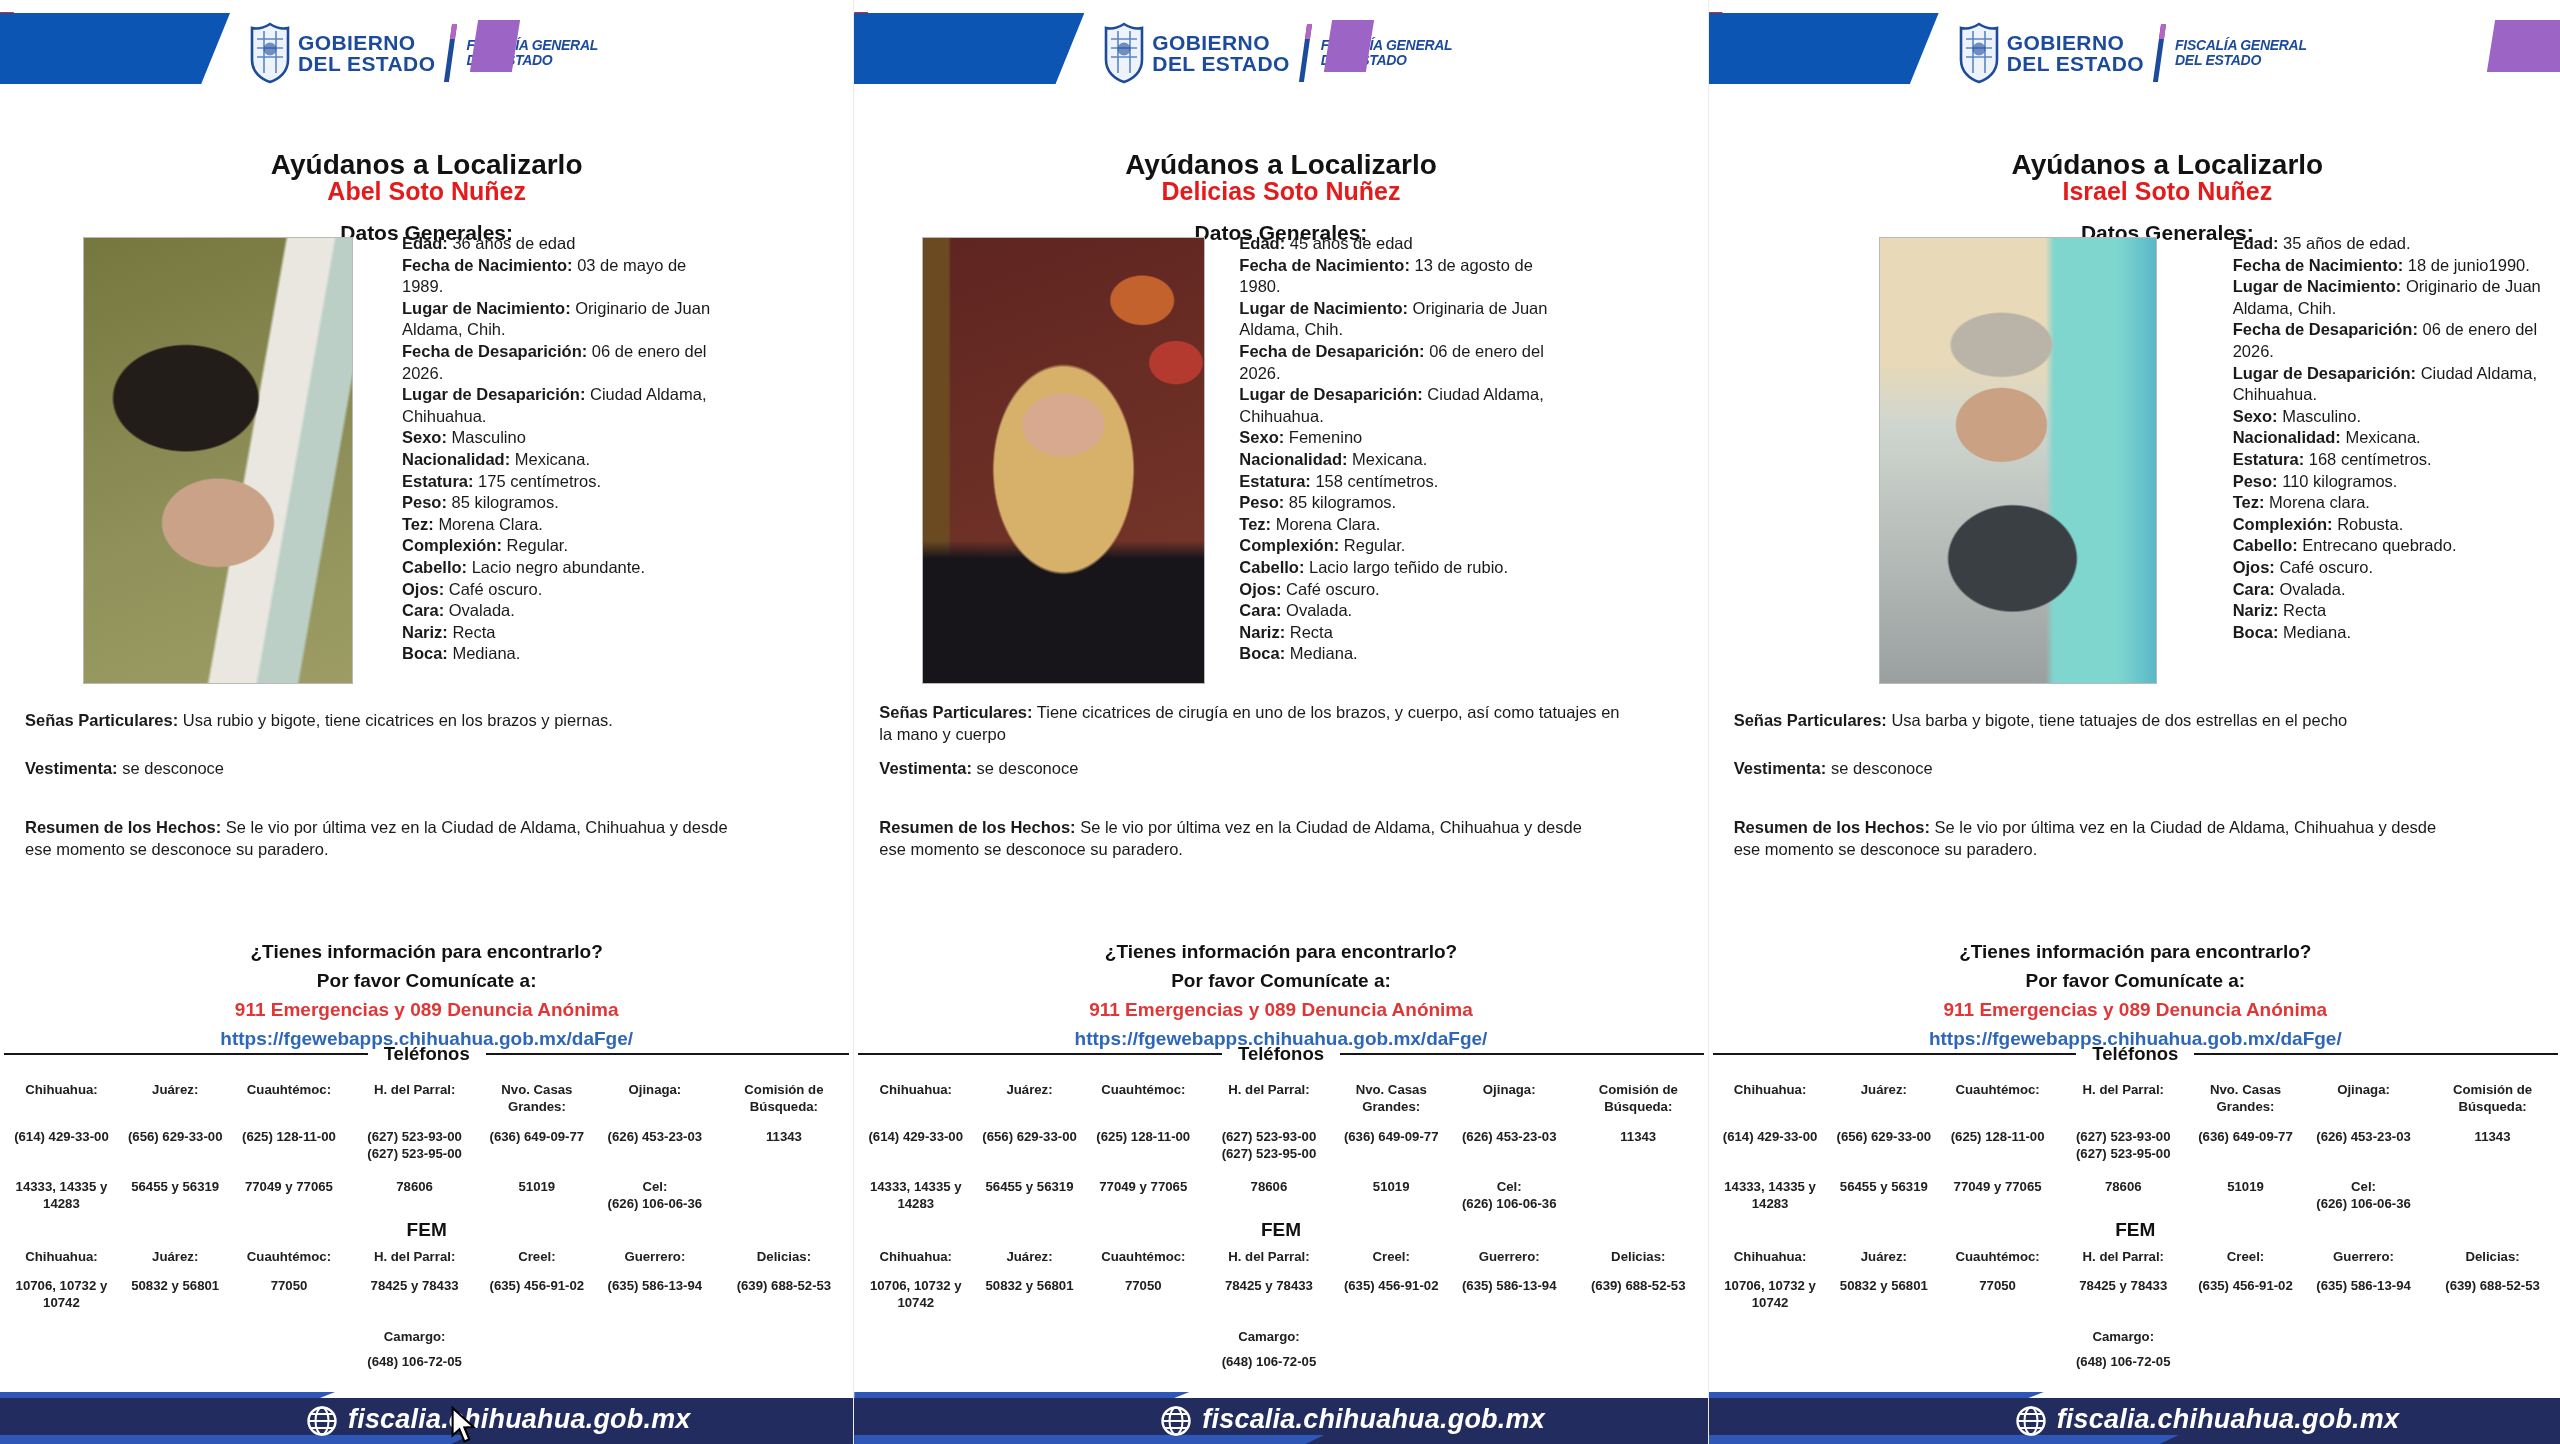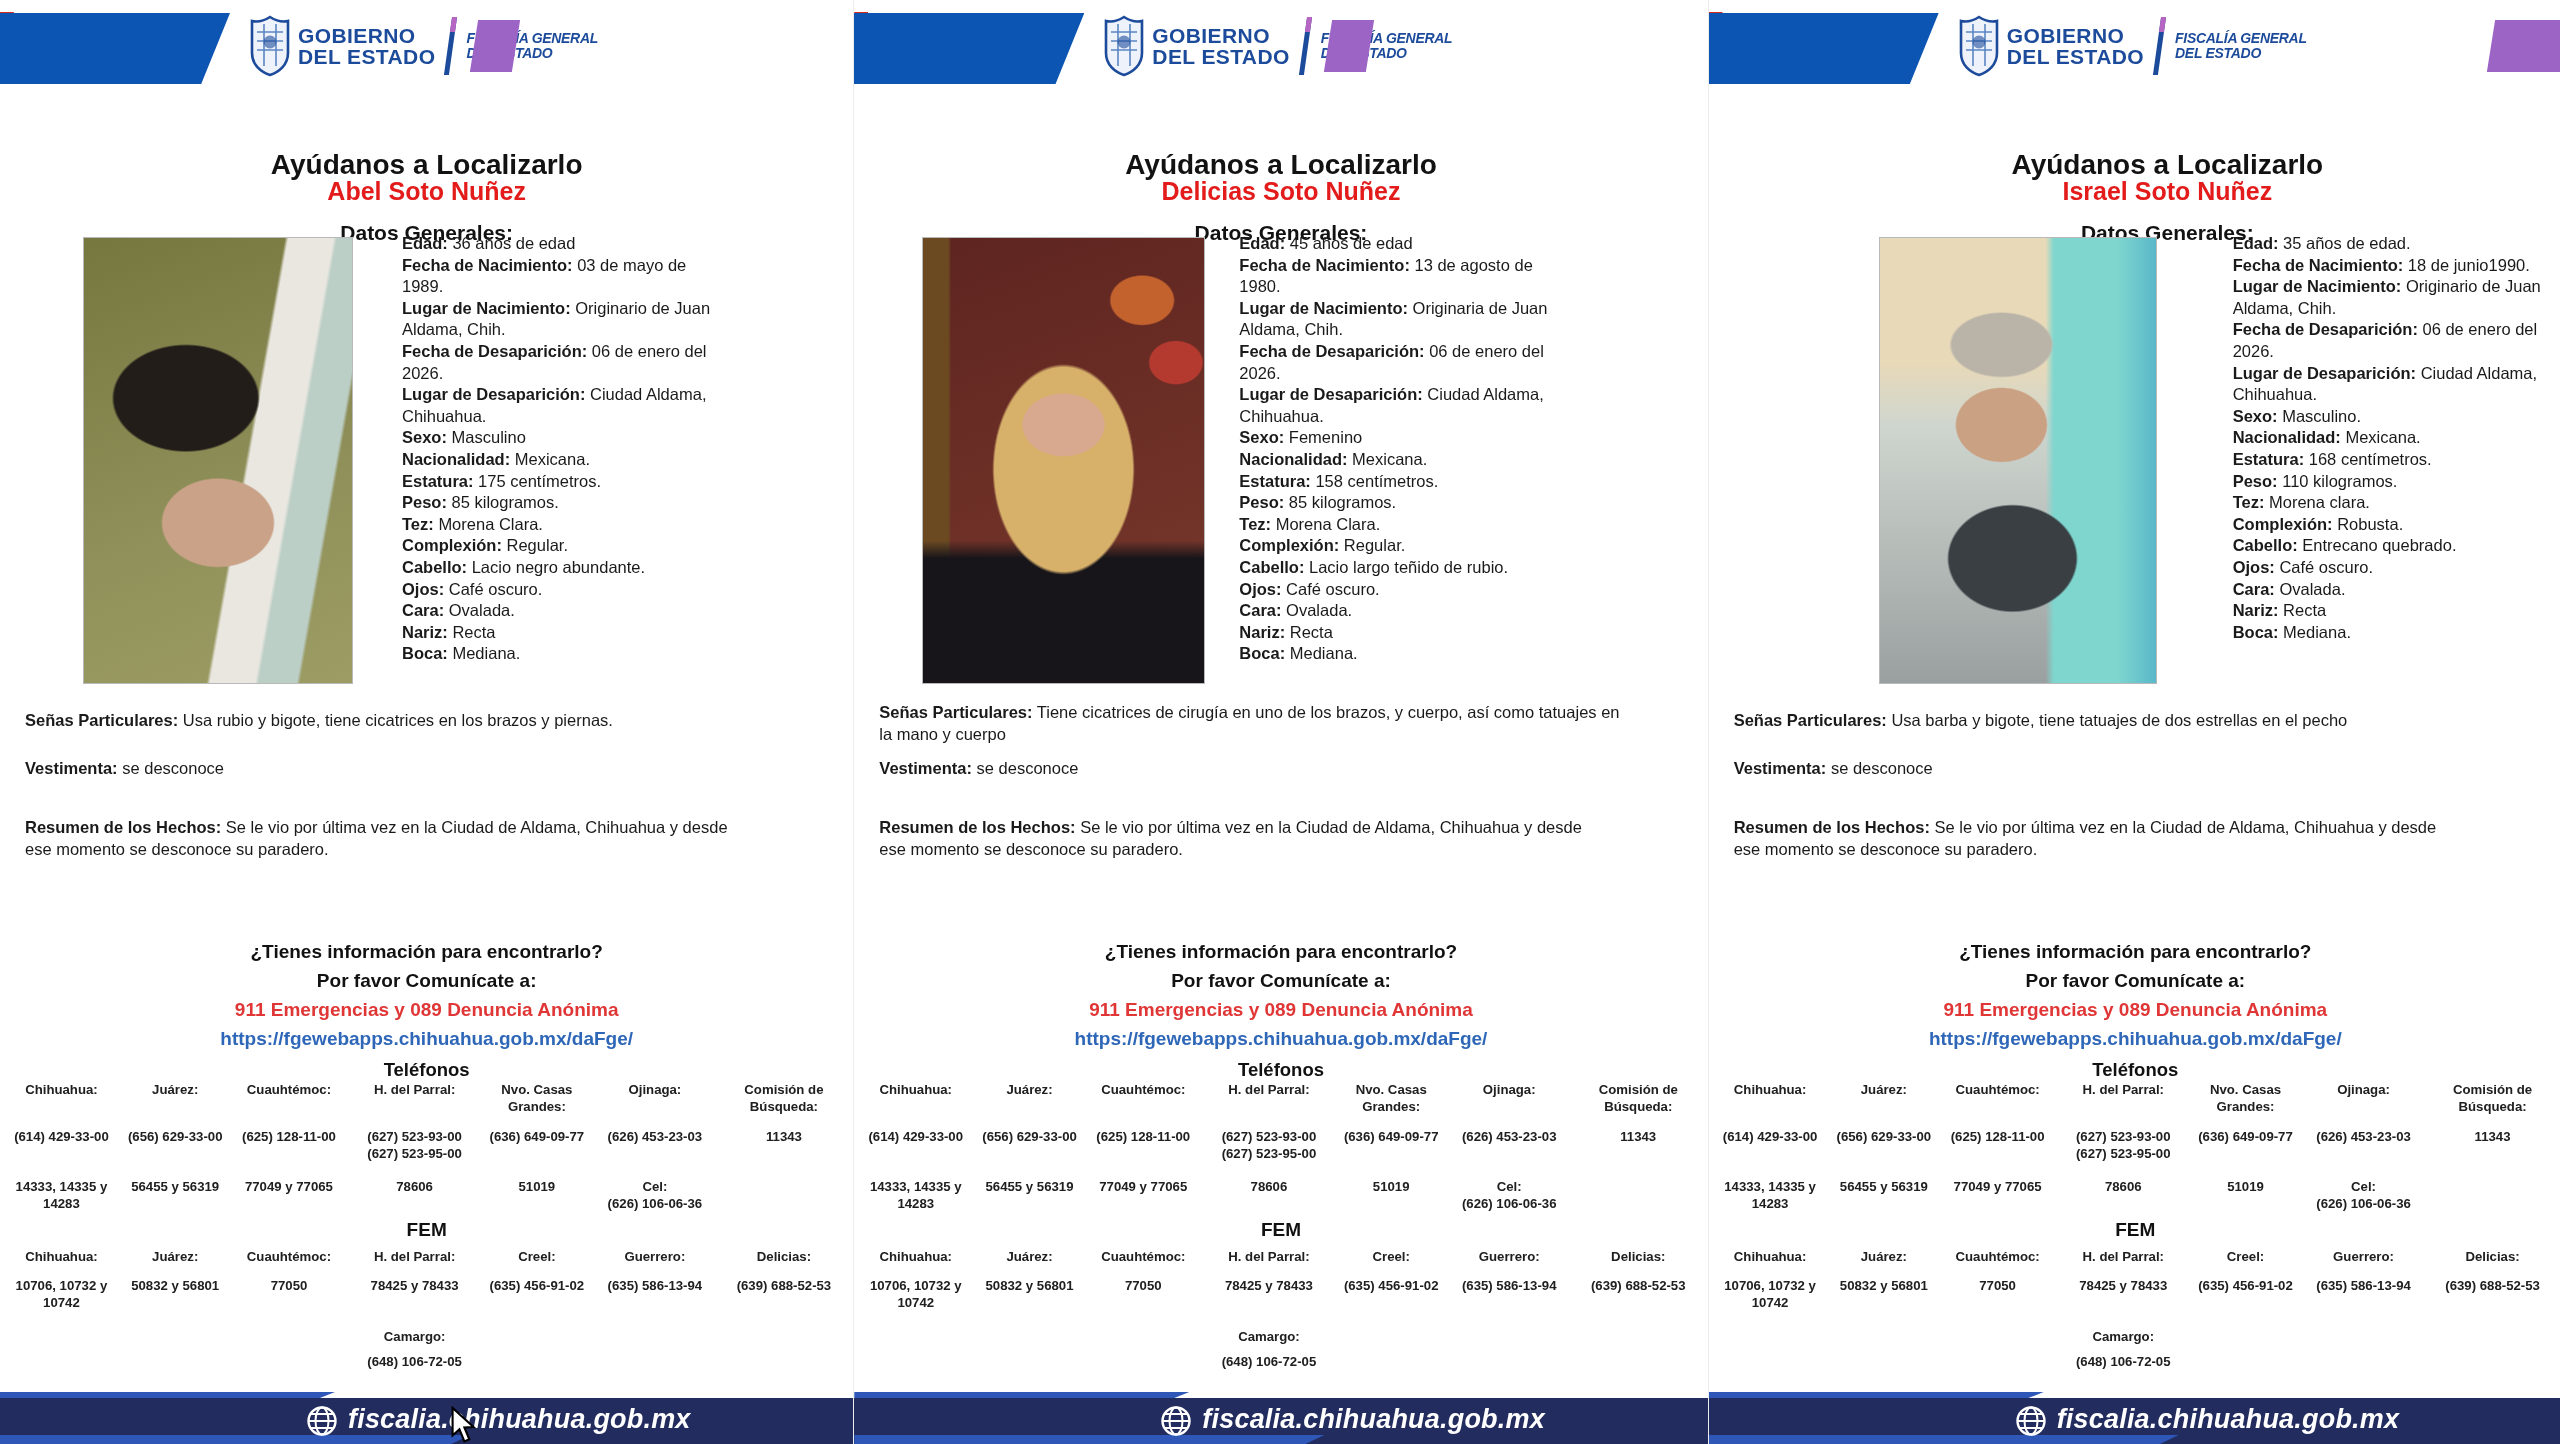--- a/index.html
+++ b/index.html
@@ -6,21 +6,21 @@
   body{width:2560px;height:1444px;overflow:hidden;font-family:"Liberation Sans",sans-serif;}
   #flyers-root{display:flex;width:2560px;height:1444px;}
   .flyer{position:relative;flex:0 0 853.33px;width:853.33px;height:1444px;overflow:hidden;background:#fff;}
   .flyer + .flyer{border-left:1px solid #ececec;}
 
   
   .red-sliver{position:absolute;left:0;top:12px;width:14px;height:20px;background:#d42a20;
     clip-path:polygon(0 0,100% 0,50% 100%,0 100%);}
   .blue-band{position:absolute;left:-10px;top:13px;width:240px;height:71px;background:#0d55b2;
     clip-path:polygon(0 0,100% 0,88% 100%,0 100%);}
-  .logo-group{position:absolute;left:250px;top:15px;display:flex;align-items:center;gap:8px;}
+  .logo-group{position:absolute;left:250px;top:22px;display:flex;align-items:center;gap:8px;}
   .shield{width:40px;height:62px;}
   .gob-text{color:#1d4b9b;font-weight:bold;font-size:21px;line-height:21px;letter-spacing:.4px;}
   .logo-divider{width:5px;height:58px;background:#1d4b9b;transform:skewX(-8deg);position:relative;margin:0 5px;}
   .div-purple{position:absolute;top:0;left:0;width:100%;height:15px;background:#b666c2;}
   .fge-text{color:#1d4b9b;font-weight:bold;font-style:italic;font-size:14px;line-height:15px;letter-spacing:-.3px;}
   .purple-block{position:absolute;left:474px;top:20px;width:42px;height:52px;background:#9c64c5;transform:skewX(-9deg);}
   .flyer:nth-child(3) .purple-block{left:782px;width:86px;}
 
   
   .title{position:absolute;top:116px;left:0;width:100%;text-align:center;font-size:28px;font-weight:bold;color:#121212;margin-top:33px;}
@@ -66,21 +66,21 @@
   .flyer:nth-child(2) .senas{top:701px;}
 
   
   .contact{position:absolute;top:941px;left:0;width:100%;text-align:center;font-weight:bold;}
   .contact div{margin-bottom:7px;font-size:19px;color:#111;}
   .c-red{color:#e03636 !important;}
   .c-link{color:#2e66b8 !important;}
 
   
   .tel-head{position:absolute;top:1043px;left:0;width:100%;display:flex;align-items:center;gap:16px;
-    font-weight:bold;font-size:18.5px;color:#111;box-sizing:border-box;padding:0 4px;flex-direction:column;}
+    font-weight:bold;font-size:18.5px;color:#111;box-sizing:border-box;padding:0 4px;}
   .tel-head .line{flex:1;height:2.5px;background:#161616;}
   .tel-table{position:absolute;top:1082px;left:2px;width:849px;display:grid;
     grid-template-columns:14% 12.8% 14% 15.6% 13.2% 14.6% 15.8%;}
   .fem-title{position:absolute;top:1219px;left:0;width:100%;text-align:center;font-weight:bold;font-size:19px;color:#111;}
   .fem-table{position:absolute;top:1249px;left:2px;width:849px;display:grid;
     grid-template-columns:14% 12.8% 14% 15.6% 13.2% 14.6% 15.8%;}
   .cell{font-weight:bold;font-size:13.2px;line-height:16.5px;text-align:center;white-space:pre-line;
     padding:0 3px;color:#202020;box-sizing:border-box;}
   .tel-table .city{height:47px;}
   .tel-table .l1{height:50px;}

